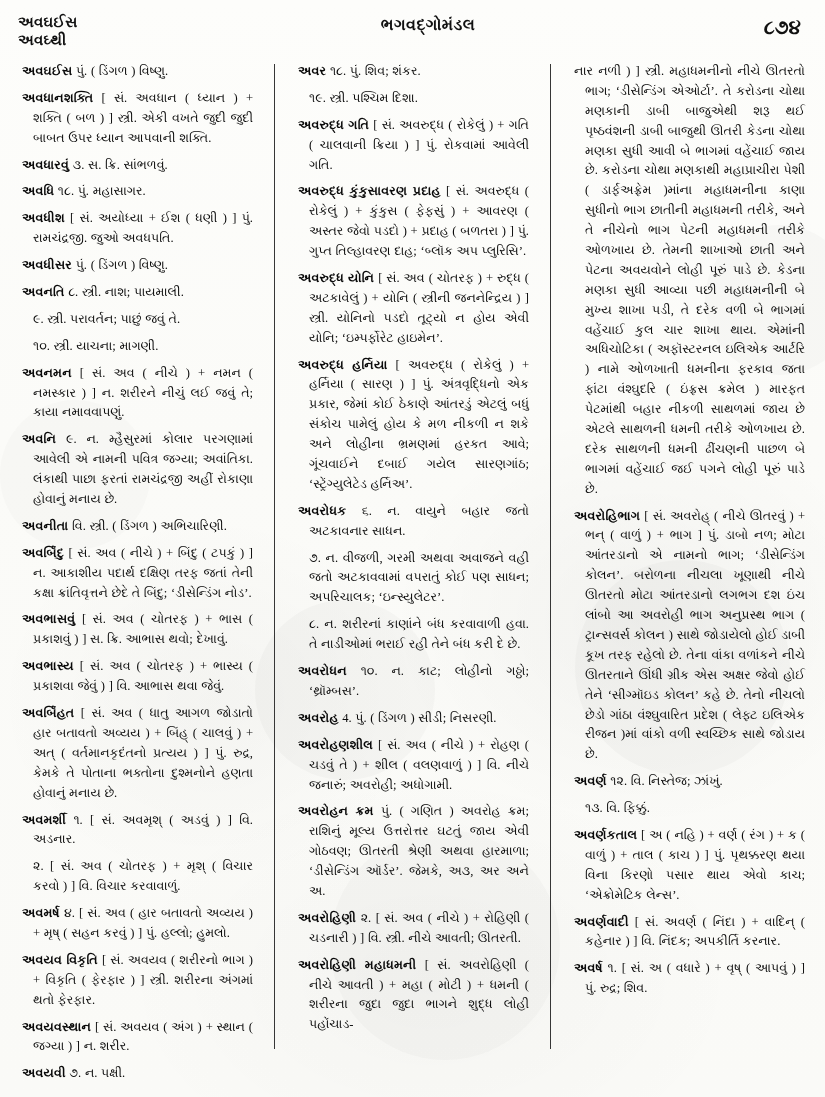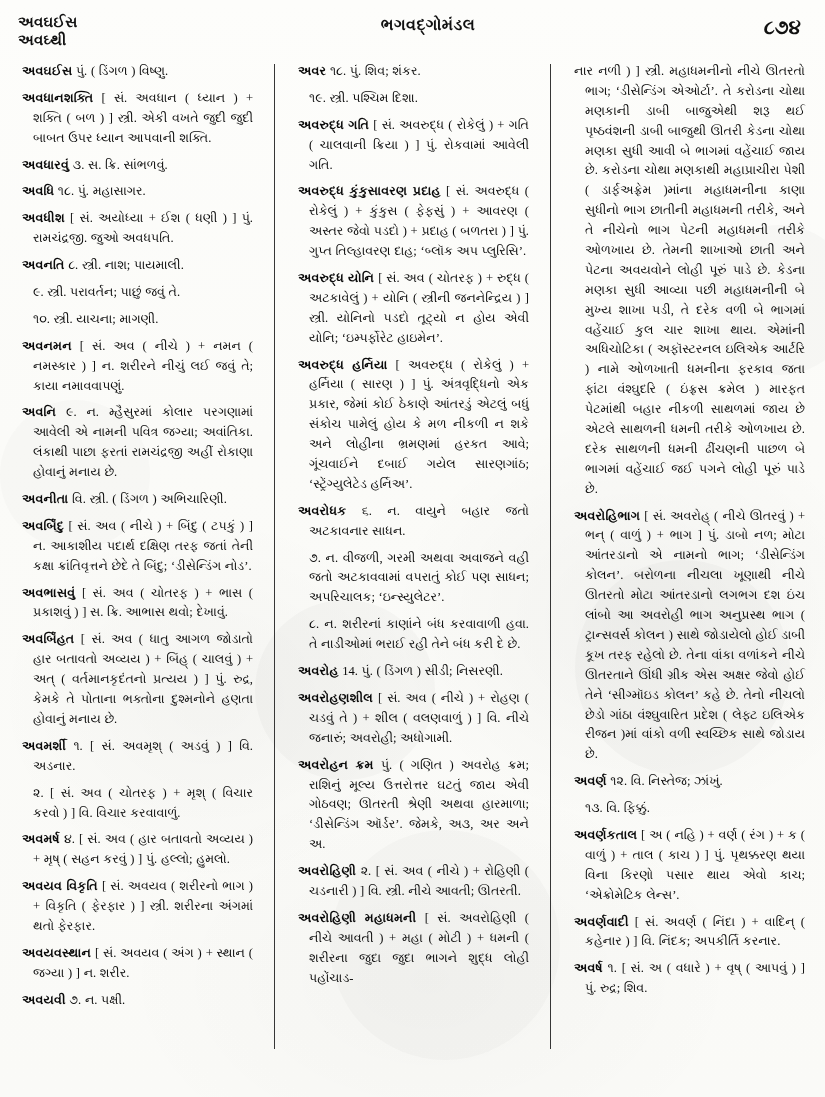--- a/index.html
+++ b/index.html
@@ -152,48 +152,51 @@
     <div class="head-right">૮૭૪</div>
   </div>
 
   <div class="columns">
     <div class="col">
         <p class="entry"><span class="hw">અવઘઈસ</span><span> પું. ( ડિંગળ ) વિષ્ણુ.</span></p>
         <p class="entry"><span class="hw">અવધાનશક્તિ</span><span> [ સં. અવધાન ( ધ્યાન ) + શક્તિ ( બળ ) ] સ્ત્રી. એકી વખતે જુદી જુદી બાબત ઉપર ધ્યાન આપવાની શક્તિ.</span></p>
         <p class="entry"><span class="hw">અવધારવું</span><span> ૩. સ. ક્રિ. સાંભળવું.</span></p>
         <p class="entry"><span class="hw">અવધિ</span><span> ૧૮. પું. મહાસાગર.</span></p>
         <p class="entry"><span class="hw">અવધીશ</span><span> [ સં. અયોધ્યા + ઈશ ( ધણી ) ] પું. રામચંદ્રજી. જુઓ અવધપતિ.</span></p>
+        <p class="entry"><span class="hw">અવધીસર</span><span> પું. ( ડિંગળ ) વિષ્ણુ.</span></p>
         <p class="entry"><span class="hw">અવનતિ</span><span> ૮. સ્ત્રી. નાશ; પાયમાલી.</span></p>
         <p class="entry sub"><span>૯. સ્ત્રી. પરાવર્તન; પાછું જવું તે.</span></p>
         <p class="entry sub"><span>૧૦. સ્ત્રી. યાચના; માગણી.</span></p>
         <p class="entry"><span class="hw">અવનમન</span><span> [ સં. અવ ( નીચે ) + નમન ( નમસ્કાર ) ] ન. શરીરને નીચું લઈ જવું તે; કાયા નમાવવાપણું.</span></p>
         <p class="entry"><span class="hw">અવનિ</span><span> ૯. ન. મ્હૈસુરમાં કોલાર પરગણામાં આવેલી એ નામની પવિત્ર જગ્યા; અવાંતિકા. લંકાથી પાછા ફરતાં રામચંદ્રજી અહીં રોકાણા હોવાનું મનાય છે.</span></p>
         <p class="entry"><span class="hw">અવનીતા</span><span> વિ. સ્ત્રી. ( ડિંગળ ) અભિચારિણી.</span></p>
         <p class="entry"><span class="hw">અવર્બિંદુ</span><span> [ સં. અવ ( નીચે ) + બિંદુ ( ટપકું ) ] ન. આકાશીય પદાર્થ દક્ષિણ તરફ જતાં તેની કક્ષા ક્રાંતિવૃત્તને છેદે તે બિંદુ; ‘ડીસેન્ડિંગ નોડ’.</span></p>
         <p class="entry"><span class="hw">અવભાસવું</span><span> [ સં. અવ ( ચોતરફ ) + ભાસ ( પ્રકાશવું ) ] સ. ક્રિ. આભાસ થવો; દેખાવું.</span></p>
+        <p class="entry"><span class="hw">અવભાસ્ય</span><span> [ સં. અવ ( ચોતરફ ) + ભાસ્ય ( પ્રકાશવા જેવું ) ] વિ. આભાસ થવા જેવું.</span></p>
         <p class="entry"><span class="hw">અવર્બિંહત</span><span> [ સં. અવ ( ધાતુ આગળ જોડાતો હાર બતાવતો અવ્યય ) + બિંહ્ ( ચાલવું ) + અત્ ( વર્તમાનકૃદંતનો પ્રત્યય ) ] પું. રુદ્ર, કેમકે તે પોતાના ભક્તોના દુશ્મનોને હણતા હોવાનું મનાય છે.</span></p>
         <p class="entry"><span class="hw">અવમર્શી</span><span> ૧. [ સં. અવમૃશ્ ( અડવું ) ] વિ. અડનાર.</span></p>
         <p class="entry sub"><span>૨. [ સં. અવ ( ચોતરફ ) + મૃશ્ ( વિચાર કરવો ) ] વિ. વિચાર કરવાવાળું.</span></p>
         <p class="entry"><span class="hw">અવમર્ષ</span><span> ૪. [ સં. અવ ( હાર બતાવતો અવ્યય ) + મૃષ્ ( સહન કરવું ) ] પું. હલ્લો; હુમલો.</span></p>
         <p class="entry"><span class="hw">અવયવ વિકૃતિ</span><span> [ સં. અવયવ ( શરીરનો ભાગ ) + વિકૃતિ ( ફેરફાર ) ] સ્ત્રી. શરીરના અંગમાં થતો ફેરફાર.</span></p>
         <p class="entry"><span class="hw">અવયવસ્થાન</span><span> [ સં. અવયવ ( અંગ ) + સ્થાન ( જગ્યા ) ] ન. શરીર.</span></p>
         <p class="entry"><span class="hw">અવયવી</span><span> ૭. ન. પક્ષી.</span></p>
       </div>
     <div class="rule"></div>
     <div class="col">
         <p class="entry"><span class="hw">અવર</span><span> ૧૮. પું. શિવ; શંકર.</span></p>
         <p class="entry sub"><span>૧૯. સ્ત્રી. પશ્ચિમ દિશા.</span></p>
         <p class="entry"><span class="hw">અવરુદ્ધ ગતિ</span><span> [ સં. અવરુદ્ધ ( રોકેલું ) + ગતિ ( ચાલવાની ક્રિયા ) ] પું. રોકવામાં આવેલી ગતિ.</span></p>
         <p class="entry"><span class="hw">અવરુદ્ધ કુંકુસાવરણ પ્રદાહ</span><span> [ સં. અવરુદ્ધ ( રોકેલું ) + કુંકુસ ( ફેફસું ) + આવરણ ( અસ્તર જેવો પડદો ) + પ્રદાહ ( બળતરા ) ] પું. ગુપ્ત તિલ્હાવરણ દાહ; ‘બ્લૉક અપ પ્લુરિસિ’.</span></p>
         <p class="entry"><span class="hw">અવરુદ્ધ યોનિ</span><span> [ સં. અવ ( ચોતરફ ) + રુદ્ધ ( અટકાવેલું ) + યોનિ ( સ્ત્રીની જનનેન્દ્રિય ) ] સ્ત્રી. યોનિનો પડદો તૂટ્યો ન હોય એવી યોનિ; ‘ઇમ્પર્ફોરેટ હાઇમેન’.</span></p>
         <p class="entry"><span class="hw">અવરુદ્ધ હર્નિયા</span><span> [ અવરુદ્ધ ( રોકેલું ) + હર્નિયા ( સારણ ) ] પું. અંત્રવૃદ્ધિનો એક પ્રકાર, જેમાં કોઈ ઠેકાણે આંતરડું એટલું બધું સંકોચ પામેલું હોય કે મળ નીકળી ન શકે અને લોહીના ભ્રમણમાં હરકત આવે; ગૂંચવાઈને દબાઈ ગયેલ સારણગાંઠ; ‘સ્ટ્રેંગ્યુલેટેડ હર્નિઅ’.</span></p>
         <p class="entry"><span class="hw">અવરોધક</span><span> ૬. ન. વાયુને બહાર જતો અટકાવનાર સાધન.</span></p>
         <p class="entry sub"><span>૭. ન. વીજળી, ગરમી અથવા અવાજને વહી જતો અટકાવવામાં વપરાતું કોઈ પણ સાધન; અપરિચાલક; ‘ઇન્સ્યુલેટર’.</span></p>
         <p class="entry sub"><span>૮. ન. શરીરનાં કાણાંને બંધ કરવાવાળી હવા. તે નાડીઓમાં ભરાઈ રહી તેને બંધ કરી દે છે.</span></p>
-        <p class="entry"><span class="hw">અવરોહ</span><span> 14. પું. ( ડિંગળ ) સીડી; નિસરણી.</span></p>
+        <p class="entry"><span class="hw">અવરોધન</span><span> ૧૦. ન. કાટ; લોહીનો ગઠ્ઠો; ‘થ્રૉમ્બસ’.</span></p>
+        <p class="entry"><span class="hw">અવરોહ</span><span> 4. પું. ( ડિંગળ ) સીડી; નિસરણી.</span></p>
         <p class="entry"><span class="hw">અવરોહણશીલ</span><span> [ સં. અવ ( નીચે ) + રોહણ ( ચડવું તે ) + શીલ ( વલણવાળું ) ] વિ. નીચે જનારું; અવરોહી; અધોગામી.</span></p>
         <p class="entry"><span class="hw">અવરોહન ક્રમ</span><span> પું. ( ગણિત ) અવરોહ ક્રમ; રાશિનું મૂલ્ય ઉત્તરોત્તર ઘટતું જાય એવી ગોઠવણ; ઊતરતી શ્રેણી અથવા હારમાળા; ‘ડીસેન્ડિંગ ઑર્ડર’. જેમકે, અ૩, અર અને અ.</span></p>
         <p class="entry"><span class="hw">અવરોહિણી</span><span> ૨. [ સં. અવ ( નીચે ) + રોહિણી ( ચડનારી ) ] વિ. સ્ત્રી. નીચે આવતી; ઊતરતી.</span></p>
         <p class="entry"><span class="hw">અવરોહિણી મહાધમની</span><span> [ સં. અવરોહિણી ( નીચે આવતી ) + મહા ( મોટી ) + ધમની ( શરીરના જુદા જુદા ભાગને શુદ્ધ લોહી પહોંચાડ-</span></p>
       </div>
     <div class="rule"></div>
     <div class="col">
         <p class="entry"><span>નાર નળી ) ] સ્ત્રી. મહાધમનીનો નીચે ઊતરતો ભાગ; ‘ડીસેન્ડિંગ એઓર્ટા’. તે કરોડના ચોથા મણકાની ડાબી બાજુએથી શરૂ થઈ પૃષ્ઠવંશની ડાબી બાજુથી ઊતરી કેડના ચોથા મણકા સુધી આવી બે ભાગમાં વહેંચાઈ જાય છે. કરોડના ચોથા મણકાથી મહાપ્રાચીરા પેશી ( ડાર્ફઅફ્રેમ )માંના મહાધમનીના કાણા સુધીનો ભાગ છાતીની મહાધમની તરીકે, અને તે નીચેનો ભાગ પેટની મહાધમની તરીકે ઓળખાય છે. તેમની શાખાઓ છાતી અને પેટના અવયવોને લોહી પૂરું પાડે છે. કેડના મણકા સુધી આવ્યા પછી મહાધમનીની બે મુખ્ય શાખા પડી, તે દરેક વળી બે ભાગમાં વહેંચાઈ કુલ ચાર શાખા થાય. એમાંની અધિચોટિકા ( અફૉસ્ટરનલ ઇલિએક આર્ટરિ ) નામે ઓળખાતી ધમનીના ફરકાવ જતા ફાંટા વંશ્ઘુદરિ ( ઇંફ્રસ ક્રમેલ ) મારફત પેટમાંથી બહાર નીકળી સાથળમાં જાય છે એટલે સાથળની ધમની તરીકે ઓળખાય છે. દરેક સાથળની ધમની ઢીંચણની પાછળ બે ભાગમાં વહેંચાઈ જઈ પગને લોહી પૂરું પાડે છે.</span></p>
         <p class="entry"><span class="hw">અવરોહિભાગ</span><span> [ સં. અવરોહ્ ( નીચે ઊતરવું ) + ભન્ ( વાળું ) + ભાગ ] પું. ડાબો નળ; મોટા આંતરડાનો એ નામનો ભાગ; ‘ડીસેન્ડિંગ કોલન’. બરોળના નીચલા ખૂણાથી નીચે ઊતરતો મોટા આંતરડાનો લગભગ દશ ઇંચ લાંબો આ અવરોહી ભાગ અનુપ્રસ્થ ભાગ ( ટ્રાન્સવર્સ કોલન ) સાથે જોડાયેલો હોઈ ડાબી કૂખ તરફ રહેલો છે. તેના વાંકા વળાંકને નીચે ઊતરતાને ઊંધી ગ્રીક એસ અક્ષર જેવો હોઈ તેને ‘સીગ્મૉઇડ કોલન’ કહે છે. તેનો નીચલો છેડો ગાંઠા વંશ્ઘુવારિત પ્રદેશ ( લેફ્ટ ઇલિએક રીજન )માં વાંકો વળી સ્વચ્છિક સાથે જોડાય છે.</span></p>
         <p class="entry"><span class="hw">અવર્ણ</span><span> ૧૨. વિ. નિસ્તેજ; ઝાંખું.</span></p>

